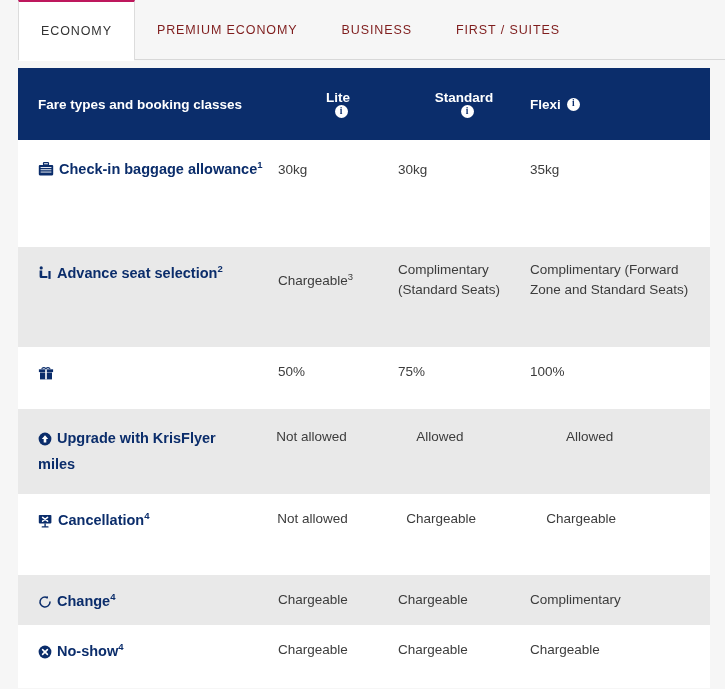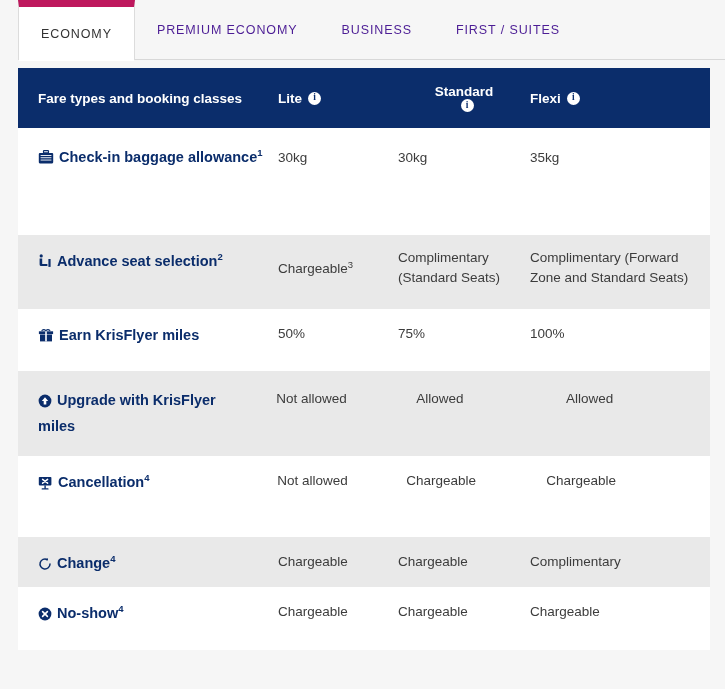--- a/index.html
+++ b/index.html
@@ -34,67 +34,67 @@
     background: #d8d8d8;
   }
   .tab {
     position: relative;
     display: flex;
     align-items: center;
     justify-content: center;
     padding: 0 22px;
     font-size: 12.5px;
     letter-spacing: 0.9px;
-    color: #4c1d95;
+    color: #7f1d1d;
     text-transform: uppercase;
     white-space: nowrap;
     cursor: pointer;
     background: transparent;
     box-sizing: border-box;
   }
   .tab.active {
     background: #ffffff;
     color: #333333;
     border-left: 1px solid #dcdcdc;
     border-right: 1px solid #dcdcdc;
-    border-top: 7px solid #be185d;
+    border-top: 2px solid #be185d;
     z-index: 3;
   }
   .tab.active::after {
     content: "";
     position: absolute;
     left: 0;
     right: 0;
     bottom: -1px;
     height: 2px;
     background: #ffffff;
   }
 
   
   .table-wrap {
     margin: 8px 0 0 18px;
     width: 692px;
     background: #ffffff;
   }
   .thead {
     background: #0b2d6b;
-    height: 60px;
+    height: 72px;
     display: flex;
     align-items: center;
   }
   .th {
     color: #ffffff;
     font-size: 13.5px;
     font-weight: bold;
     display: flex;
     align-items: center;
     box-sizing: border-box;
   }
   .c0 { width: 260px; padding-left: 20px; }
-  .c1 { width: 120px; }
+  .c1 { width: 120px; flex-direction: column; }
   .c2 { width: 132px; flex-direction: column; }
   .c3 { width: 180px; }
 
   .info-icon {
     display: inline-flex;
     align-items: center;
     justify-content: center;
     width: 13px;
     height: 13px;
     border-radius: 50%;
@@ -136,21 +136,21 @@
     margin-right: 5px;
   }
   sup {
     font-size: 9.5px;
     vertical-align: super;
     line-height: 0;
   }
   .cell.val sup { color: #3c3c3c; }
 
   .r1 { height: 107px; }
-  .r2 { height: 74px; }
+  .r2 { height: 100px; }
   .r3 { height: 62px; }
   .r4 { height: 85px; gap: 44px; }
   .r5 { height: 81px; gap: 20px; }
   .r6 { height: 50px; }
   .r7 { height: 63px; }
 
   .pad-t-lg { padding-top: 18px; }
   .pad-t-md { padding-top: 24px; }
   .pad-t-sm { padding-top: 20px; }
   .pad-t-xs { padding-top: 15px; }
@@ -240,21 +240,21 @@
 
   <div class="row r3">
     <div class="cell label c0 pad-t-xs">
       <span class="ico">
         <svg width="16" height="15" viewBox="0 0 16 15" aria-hidden="true">
           <path d="M4.0 2.4 Q5.9 0.6 7.9 2.6 Q9.9 0.6 11.8 2.4" fill="none" stroke="#0b2d6b" stroke-width="1.2" stroke-linecap="round"></path>
           <rect x="0.9" y="3.3" width="14.2" height="2.8" fill="#0b2d6b"></rect>
           <rect x="2.0" y="6.5" width="12" height="6.9" fill="#0b2d6b"></rect>
           <rect x="7.2" y="3.3" width="1.6" height="10.1" fill="#ffffff"></rect>
         </svg>
-      </span><span>Earn KrisFlyer miles</span><sup></sup>
+      </span><sup></sup>
     </div>
     <div class="cell val c1 pad-t-xs">
       <span>50%</span>
     </div>
     <div class="cell val c2 pad-t-xs">
       <span>75%</span>
     </div>
     <div class="cell val c3 pad-t-xs">
       <span>100%</span>
     </div>

